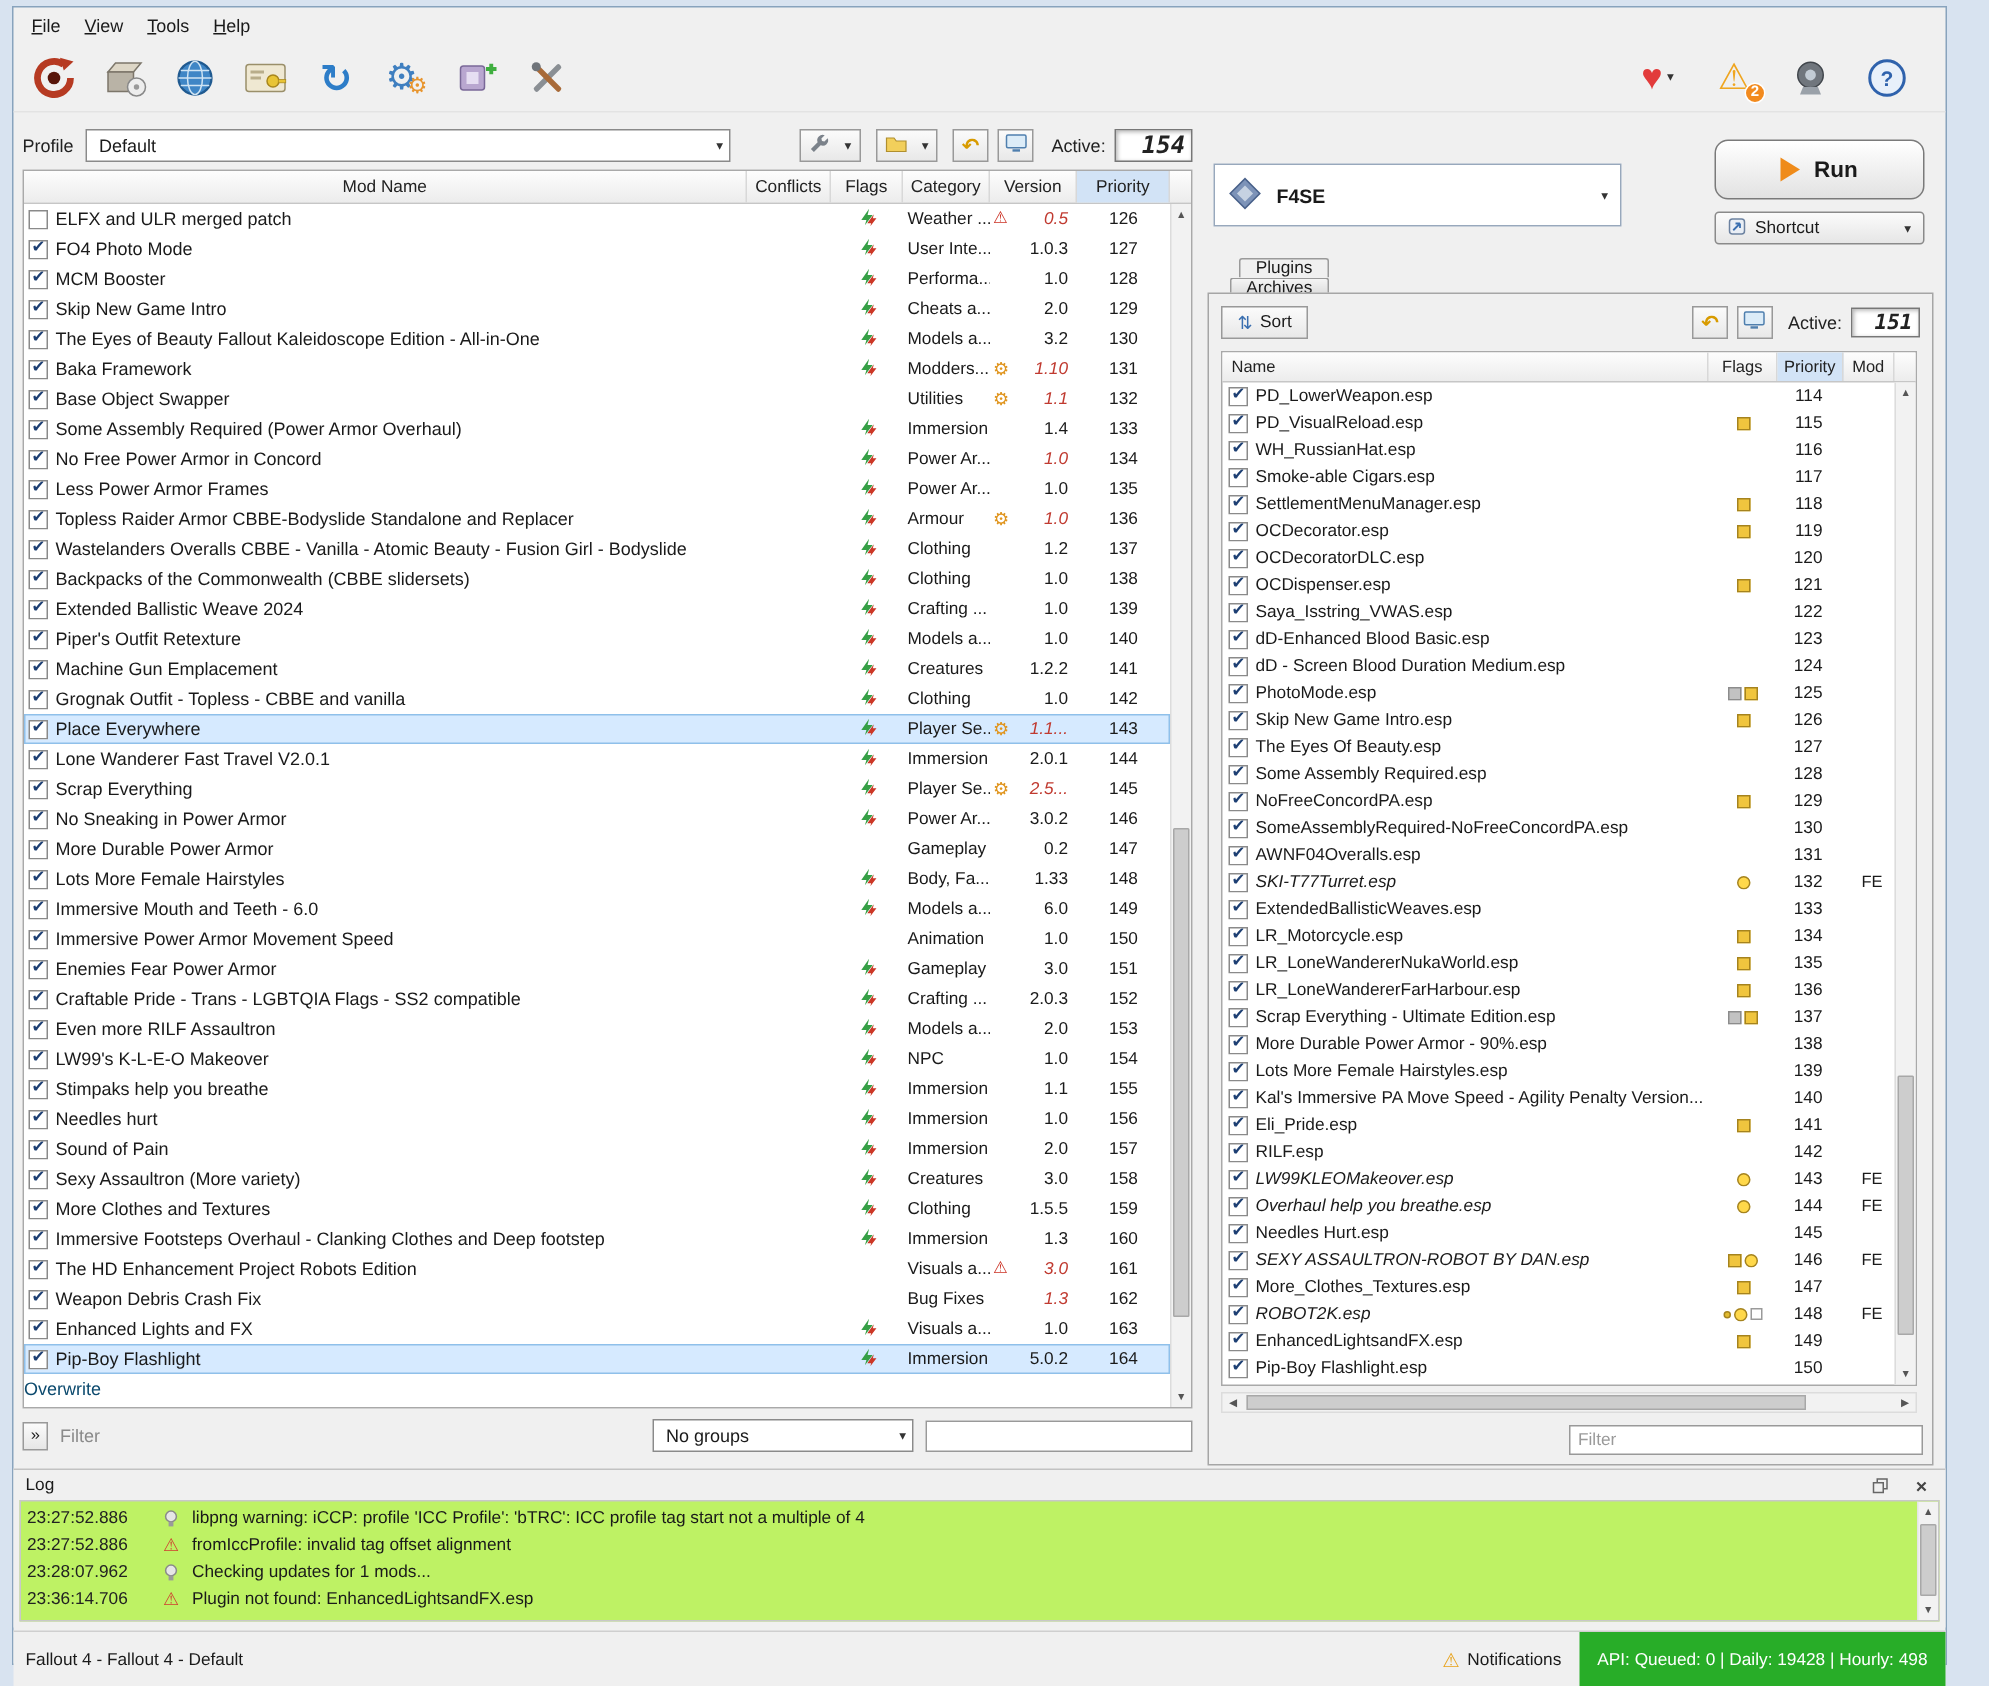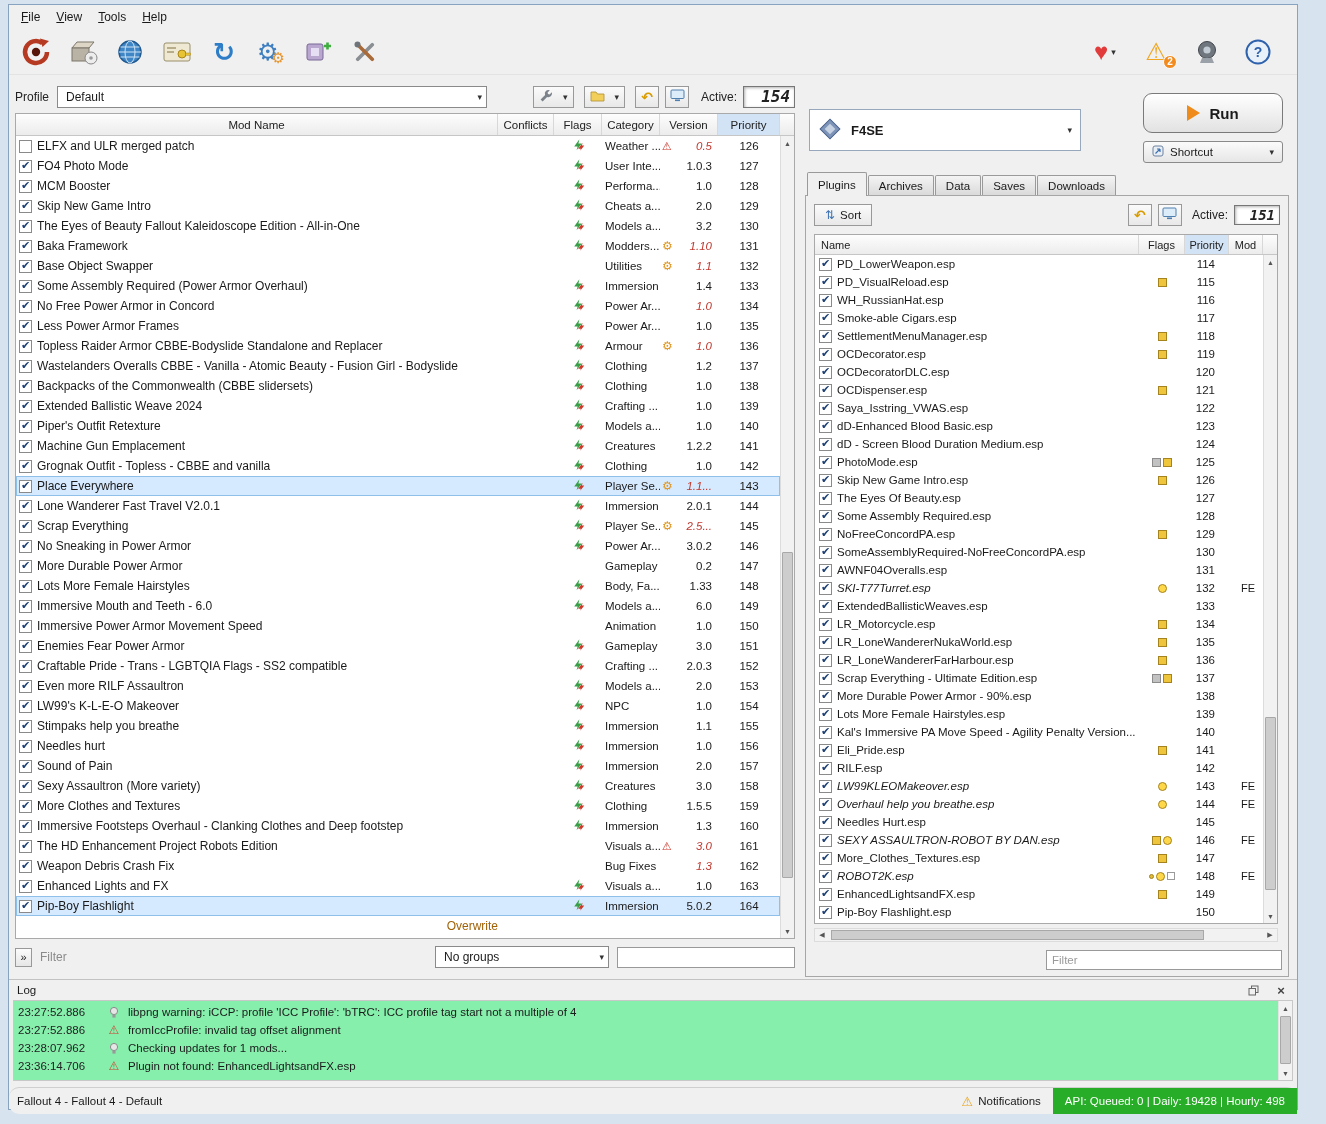--- a/index.html
+++ b/index.html
@@ -47,21 +47,21 @@
   .cb{width:13px;height:13px;border:1px solid #8a8a8a;background:#fff;flex:0 0 13px;position:relative;display:inline-block;}
   .cb.checked::after{content:"✔";position:absolute;left:1px;top:-2px;font-size:11px;color:#1d3f73;line-height:1.2;}
   .flags-cell{display:flex;justify-content:center;align-items:center;}
   .cat-cell{padding-left:3px;font-size:11.5px;}
   .ver-cell{position:relative;text-align:right;padding-right:6px;font-size:11.5px;}
   .ver-ic{position:absolute;left:2px;top:50%;transform:translateY(-50%);line-height:1;}
   .ver-ic.gear{color:#e0951e;font-size:12px;}
   .ver-ic.warning{color:#cc3326;font-size:11px;}
   .ver-text.alert{color:#c03a30;font-style:italic;}
   .pri-cell{text-align:center;font-size:11.5px;}
-  .overwrite-row{position:absolute;left:0;top:802px;width:482px;text-align:right;color:#a16207;height:20px;line-height:20px;}
+  .overwrite-row{position:absolute;left:0;top:802px;width:482px;text-align:left;color:#0c4a6e;height:20px;line-height:20px;}
 
   
   .vscroll{position:absolute;right:0;top:22px;bottom:0;width:14px;background:#f2f2f2;border-left:1px solid #dcdcdc;display:flex;flex-direction:column;}
   .sarrow{height:14px;display:flex;align-items:center;justify-content:center;font-size:7px;color:#555;flex:0 0 14px;}
   .strack{flex:1;position:relative;}
   .sthumb{position:absolute;left:1px;right:1px;background:#cdcdcd;border:1px solid #a8a8a8;border-radius:1px;}
   .mod-thumb{top:52%;height:42%;}
   .plugin-thumb{top:70%;height:27%;}
   .log-thumb{top:2%;height:94%;}
 
@@ -74,21 +74,21 @@
   .txt::placeholder{color:#9a9a9a;}
 
   
   .f4se-combo{position:absolute;left:800px;top:104px;width:272px;height:42px;background:#fff;border:1px solid #98a8bc;display:flex;align-items:center;gap:9px;padding:0 8px;}
   .f4se-label{font-weight:bold;font-size:13px;}
   .run-btn{position:absolute;left:1134px;top:88px;width:140px;height:40px;border:1px solid #7a7a7a;border-radius:9px;background:linear-gradient(#ffffff,#e2e2e2);display:flex;align-items:center;justify-content:center;gap:9px;font-size:15px;font-weight:bold;}
   .play{width:0;height:0;border-left:13px solid #ef8b1a;border-top:8px solid transparent;border-bottom:8px solid transparent;}
   .shortcut-btn{position:absolute;left:1134px;top:136px;width:140px;height:22px;border:1px solid #8a8a8a;border-radius:3px;background:linear-gradient(#fbfbfb,#e6e6e6);display:flex;align-items:center;gap:6px;padding:0 8px;font-size:11.5px;}
 
   
-  .tabs{position:absolute;left:798px;top:167px;height:24px;display:flex;align-items:flex-end;}
+  .tabs{position:absolute;left:798px;top:167px;height:24px;display:flex;align-items:flex-end;flex-direction:column;}
   .tab{height:21px;padding:0 10px;border:1px solid #9a9a9a;border-bottom:none;background:linear-gradient(#f4f4f4,#d9d9d9);display:flex;align-items:center;font-size:11.5px;margin-right:1px;border-radius:2px 2px 0 0;}
   .tab.active{height:24px;background:#f0f0f0;position:relative;z-index:2;}
   .tab-frame{position:absolute;left:796px;top:190px;width:484px;height:782px;border:1px solid #a6a6a6;background:#f0f0f0;}
   .sort-row{position:absolute;left:8px;top:8px;right:8px;height:22px;display:flex;align-items:center;}
   .sort-btn{height:22px;border:1px solid #999;background:linear-gradient(#fbfbfb,#e8e8e8);display:flex;align-items:center;gap:5px;padding:0 10px;font-size:11.5px;}
   .sort-glyph{color:#3a6fb0;font-size:12px;line-height:1;}
 
   .plugin-table{position:absolute;left:8px;top:38px;width:464px;height:690px;background:#fff;border:1px solid #a9a9a9;}
   .plugin-header,.plugin-row{display:grid;grid-template-columns:324px 46px 44px 34px;}
   .plugin-header{height:20px;background:linear-gradient(#fdfdfd,#ececec);border-bottom:1px solid #c6c6c6;}
@@ -113,29 +113,29 @@
   .htrack{flex:1;position:relative;height:100%;}
   .hthumb{position:absolute;top:1px;bottom:1px;left:2px;width:86%;background:#cdcdcd;border:1px solid #a8a8a8;}
   .plugin-filter{position:absolute;left:240px;top:754px;width:236px;height:20px;}
 
   
   .log-panel{position:absolute;left:0;top:974px;width:100%;height:106px;border-top:1px solid #c2c2c2;background:#f0f0f0;}
   .log-title-bar{height:20px;display:flex;align-items:center;padding:0 8px;gap:12px;}
   .log-title{font-size:11.5px;}
   .log-spacer{margin-left:auto;}
   .log-btn{width:16px;height:16px;display:flex;align-items:center;justify-content:center;color:#444;font-size:13px;font-weight:bold;}
-  .log-body{position:absolute;left:4px;right:4px;top:20px;bottom:4px;background:#86efac;border:1px solid #c8c8c8;padding:2px 2px 16px 4px;overflow:hidden;}
+  .log-body{position:absolute;left:4px;right:4px;top:20px;bottom:4px;background:#bef264;border:1px solid #c8c8c8;padding:2px 2px 16px 4px;overflow:hidden;}
   .log-row{display:flex;align-items:center;height:18px;gap:7px;font-size:11.5px;white-space:nowrap;}
   .log-time{width:82px;flex:0 0 82px;color:#222;}
   .log-ic{width:14px;flex:0 0 14px;display:flex;justify-content:center;}
   .lw{color:#cf4030;font-size:12px;line-height:1;}
   .log-body .vscroll{top:0;border-left:1px solid #e4e4e4;}
 
   
-  .statusbar{position:absolute;left:0;top:1082px;width:100%;height:27px;border-top:1px solid #cfcfcf;display:flex;align-items:center;background:#f0f0f0;border-radius:10px;}
+  .statusbar{position:absolute;left:0;top:1082px;width:100%;height:38px;border-top:1px solid #cfcfcf;display:flex;align-items:center;background:#f0f0f0;}
   .sb-left{padding:0 8px;font-size:11.5px;}
   .sb-notif{margin-left:auto;display:flex;align-items:center;gap:5px;padding:0 12px;font-size:11.5px;}
   .sb-notif .nwarn{color:#e8a21a;font-size:13px;line-height:1;}
   .sb-api{background:#28ad28;color:#fff;height:100%;display:flex;align-items:center;padding:0 12px;font-size:11.5px;white-space:nowrap;}
 </style>
 </head>
 <body>
 
 <div class="window">
 

